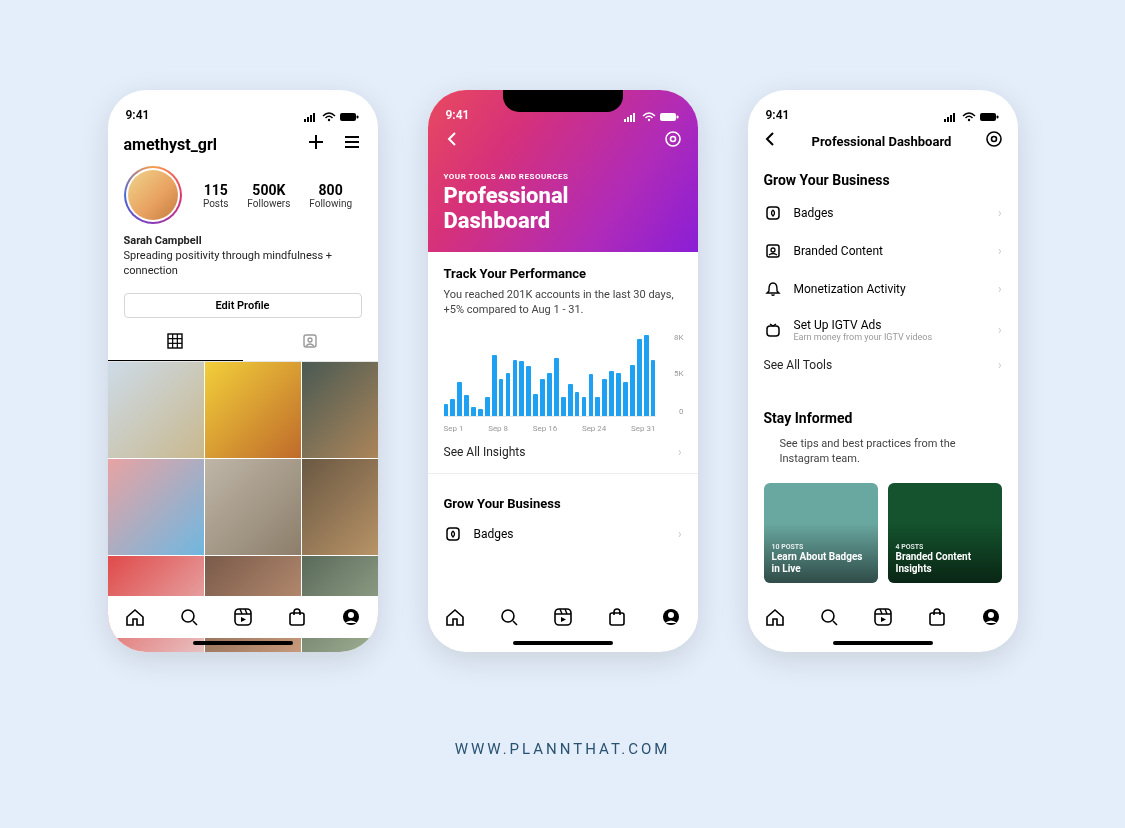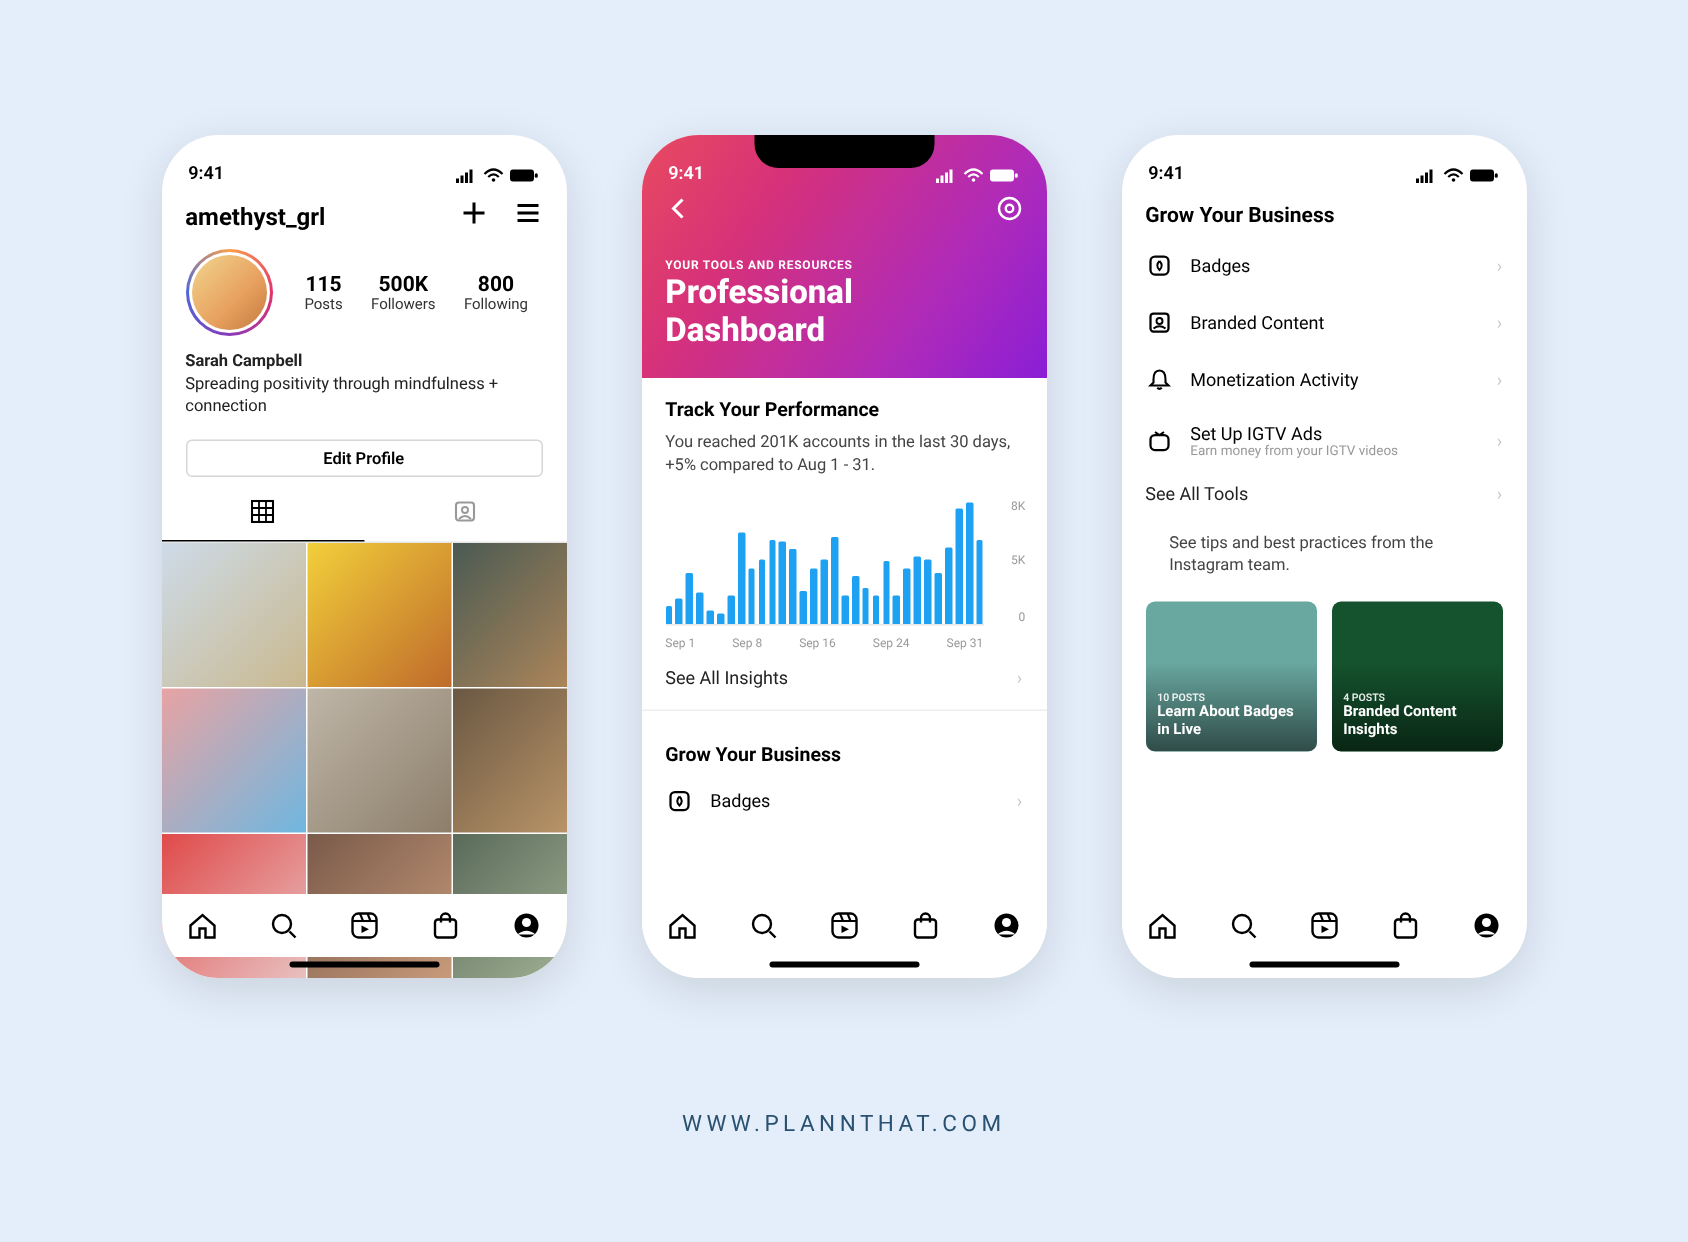--- a/index.html
+++ b/index.html
@@ -534,20 +534,30 @@
             </svg>
           </span>
         <span class="batt">
             <svg width="20" height="10">
               <rect x="0" y="1" width="16" height="8" rx="2" fill="#000"></rect>
               <rect x="16.5" y="3.5" width="2" height="3" rx="1" fill="#000"></rect>
             </svg>
           </span>
       </span>
     </div>
+    <div class="p3-topbar">
+      <span><svg width="16" height="16">
+            <path d="M11 2 L5 8 L11 14" fill="none" stroke="#000" stroke-width="2"></path>
+          </svg></span>
+      <span class="ttl">Professional Dashboard</span>
+      <span><svg width="18" height="18">
+            <circle cx="9" cy="9" r="7" fill="none" stroke="#000" stroke-width="1.6"></circle>
+            <circle cx="9" cy="9" r="2.5" fill="none" stroke="#000" stroke-width="1.6"></circle>
+          </svg></span>
+    </div>
     <div class="p3-h">Grow Your Business</div>
 
     <div class="toolrow">
       <span class="tico">
           <svg width="16" height="16">
             <rect x="2" y="2" width="12" height="12" rx="3" fill="none" stroke="#000" stroke-width="1.5"></rect>
             <path d="M8 5 Q11 8 8 11 Q5 8 8 5" fill="none" stroke="#000" stroke-width="1.3"></path>
           </svg>
         </span>
       <span class="txt">Badges</span>
@@ -585,20 +595,21 @@
         <span>Set Up IGTV Ads</span>
         <span class="sub">Earn money from your IGTV videos</span>
       </span>
       <span class="chev">›</span>
     </div>
     <div class="linkrow" style="padding-top:6px">
       <span>See All Tools</span>
       <span class="chev">›</span>
     </div>
 
+    <div class="p3-h" style="padding-top:24px">Stay Informed</div>
     <div class="inform">See tips and best practices from the Instagram team.</div>
     <div class="cards">
       <div class="card" id="card0" style="background-color: rgb(105, 168, 160);">
         <span class="ctag">10 POSTS</span>
         <span class="ctitle">Learn About Badges in Live</span>
       </div>
       <div class="card" id="card1" style="background-color: #14532d;">
         <span class="ctag">4 POSTS</span>
         <span class="ctitle">Branded Content Insights</span>
       </div>

